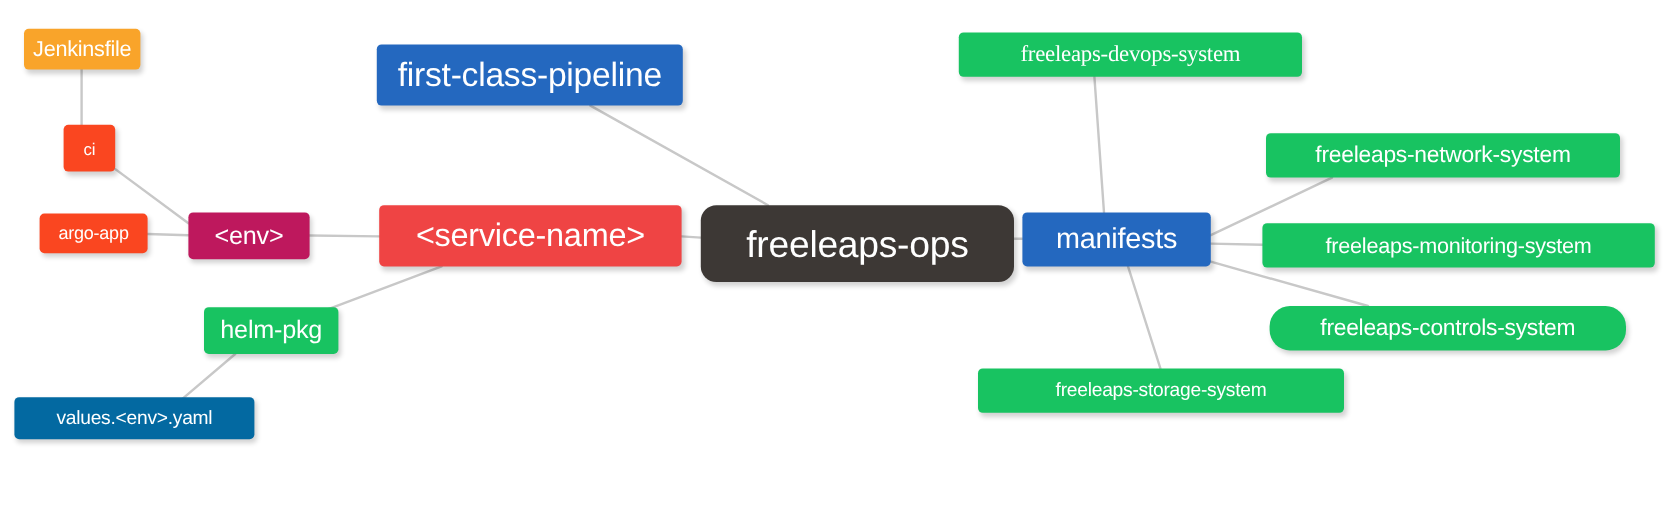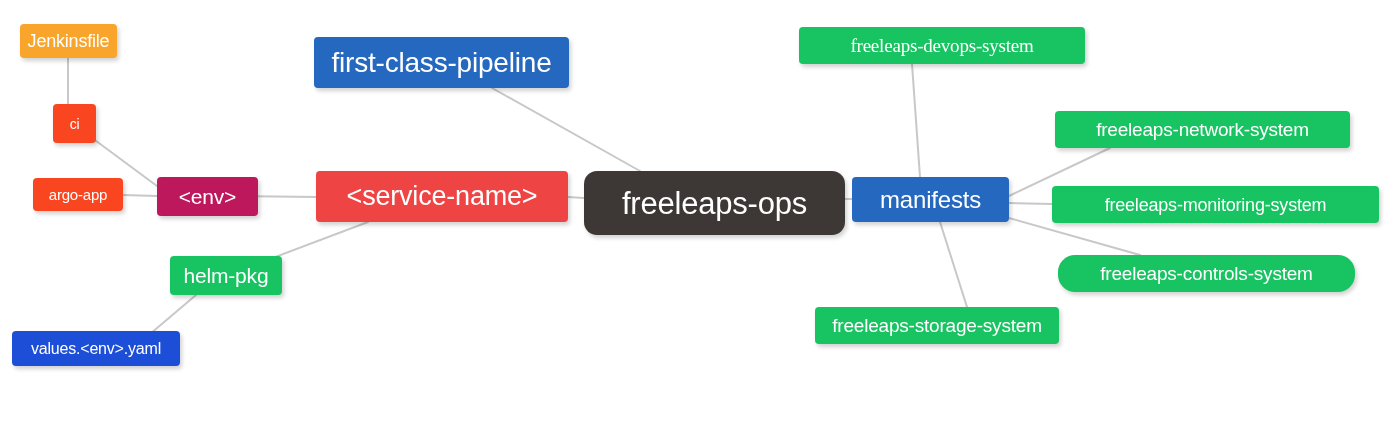--- a/index.html
+++ b/index.html
@@ -79,21 +79,21 @@
       </div>
       <div class="node" style="left: 33px; top: 178px; width: 90px; height: 33px; background: rgb(250, 70, 32); font-size: 15px; padding: 0px 10px;">
         <span class="lbl">argo-app</span>
       </div>
       <div class="node" style="left: 157px; top: 177px; width: 101px; height: 39px; background: #be185d; font-size: 21px; padding: 0px 10px;">
         <span class="lbl">&lt;env&gt;</span>
       </div>
       <div class="node" style="left: 150px; top: 256px; width: 112px; height: 39px; background: rgb(24, 195, 97); font-size: 21px; padding: 0px 10px; margin-left: 20px;">
         <span class="lbl">helm-pkg</span>
       </div>
-      <div class="node" style="left: 12px; top: 331px; width: 168px; height: 35px; background: #1d4ed8; font-size: 16px; padding: 0px 10px;">
+      <div class="node" style="left: 12px; top: 331px; width: 200px; height: 35px; background: #0369a1; font-size: 16px; padding: 0px 10px;">
         <span class="lbl">values.&lt;env&gt;.yaml</span>
       </div>
       <div class="node" style="left: 314px; top: 37px; width: 255px; height: 51px; background: rgb(36, 104, 191); font-size: 28px; padding: 0px 12px;">
         <span class="lbl">first-class-pipeline</span>
       </div>
       <div class="node" style="left: 316px; top: 171px; width: 252px; height: 51px; background: #ef4444; font-size: 27px; padding: 0px 12px;">
         <span class="lbl">&lt;service-name&gt;</span>
       </div>
       <div class="node root" style="left: 584px; top: 171px; width: 261px; height: 64px; background: rgb(61, 56, 53); font-size: 31px; padding: 0px 14px;">
         <span class="lbl">freeleaps-ops</span>
@@ -106,17 +106,17 @@
       </div>
       <div class="node" style="left: 1055px; top: 111px; width: 295px; height: 37px; background: rgb(24, 195, 97); font-size: 19px; padding: 16px 10px;">
         <span class="lbl">freeleaps-network-system</span>
       </div>
       <div class="node" style="left: 1052px; top: 186px; width: 327px; height: 37px; background: rgb(24, 195, 97); font-size: 18px; padding: 0px 10px;">
         <span class="lbl">freeleaps-monitoring-system</span>
       </div>
       <div class="node" style="left: 1058px; top: 255px; width: 297px; height: 37px; background: rgb(24, 195, 97); font-size: 19px; padding: 0px 10px; border-radius: 17px;">
         <span class="lbl">freeleaps-controls-system</span>
       </div>
-      <div class="node" style="left: 815px; top: 307px; width: 244px; height: 37px; background: rgb(24, 195, 97); font-size: 19px; padding: 0px 10px;">
+      <div class="node" style="left: 815px; top: 307px; width: 305px; height: 37px; background: rgb(24, 195, 97); font-size: 16px; padding: 0px 10px;">
         <span class="lbl">freeleaps-storage-system</span>
       </div>
     </div>
 </div>
 
 </body></html>

